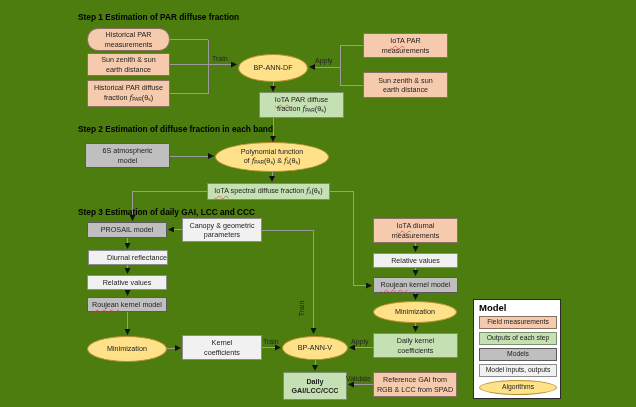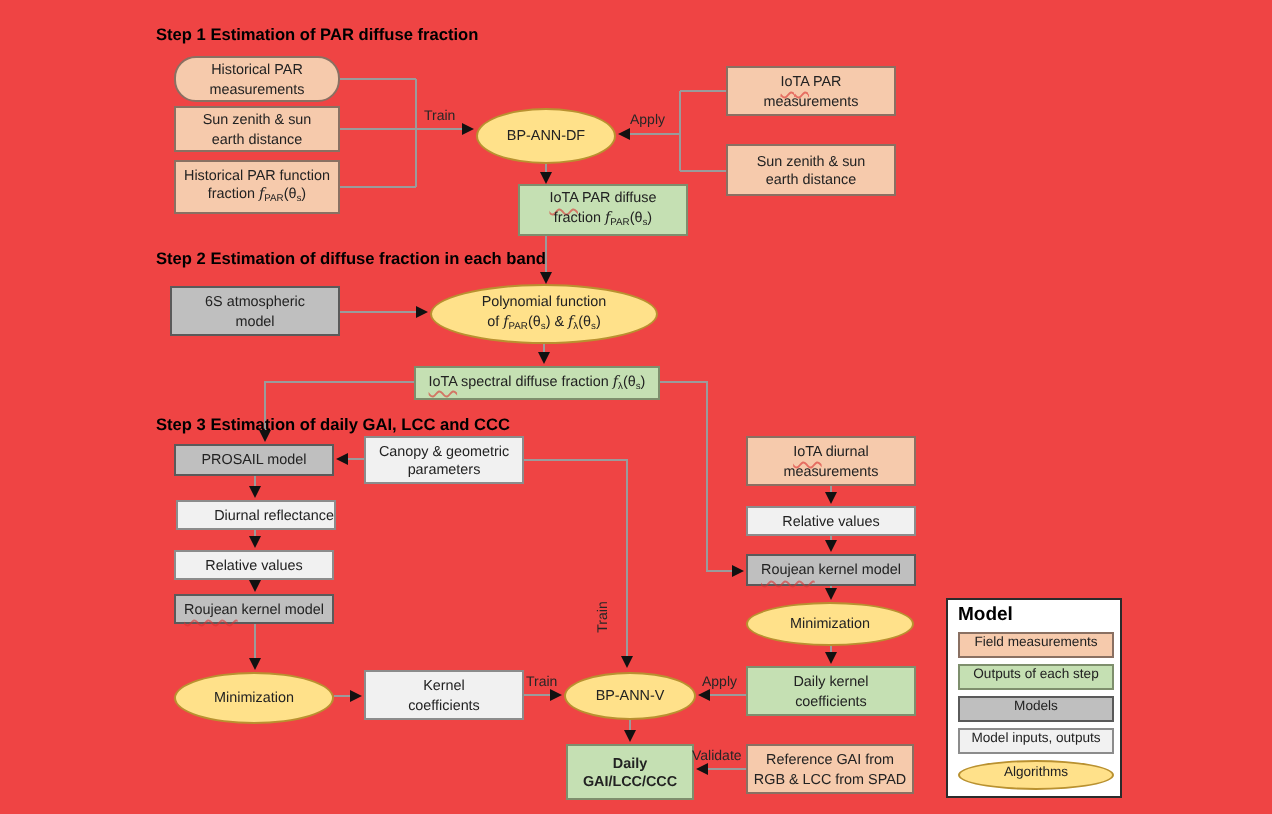--- a/index.html
+++ b/index.html
@@ -1,17 +1,17 @@
 <!DOCTYPE html>
 <html><head>
 <meta charset="utf-8">
 <style>
   html,body{margin:0;padding:0;background:#ffffff;}
   #canvas{
-    position:relative;width:636px;height:407px;background:#ef4444;
+    position:relative;width:636px;height:407px;background:#4d7c0f;
     font-family:"Liberation Sans",sans-serif;overflow:hidden;
   }
   #wires{position:absolute;left:0;top:0;width:636px;height:407px;}
   .title{position:absolute;font-weight:bold;font-size:8.3px;color:#000;white-space:nowrap;}
   .node{
     position:absolute;display:flex;flex-direction:column;justify-content:center;align-items:center;
     text-align:center;font-size:7.2px;line-height:1.3;color:#222;box-sizing:border-box;
   }
   .ln{white-space:nowrap;}
   .rect{border:1px solid #7f7f7f;}
@@ -77,21 +77,21 @@
 
   <div class="node rect field" style="left:87px;top:28px;width:83px;height:23px;border-radius:11px;">
       <div class="ln"><span>Historical PAR</span></div>
       <div class="ln"><span>measurements</span></div>
     </div>
   <div class="node rect field" style="left:87px;top:53px;width:83px;height:23px;">
       <div class="ln"><span>Sun zenith &amp; sun</span></div>
       <div class="ln"><span>earth distance</span></div>
     </div>
   <div class="node rect field" style="left:87px;top:80px;width:83px;height:27px;">
-      <div class="ln"><span>Historical PAR function</span></div>
+      <div class="ln"><span>Historical PAR diffuse</span></div>
       <div class="ln"><span>fraction </span><span class="sg-i">f</span><span class="sg-sub">PAR</span><span>(θ</span><span class="sg-sub">s</span><span>)</span></div>
     </div>
   <div class="node ellipse algo" style="left:238px;top:54px;width:70px;height:28px;">
       <div class="ln"><span>BP-ANN-DF</span></div>
     </div>
   <div class="node rect field" style="left:363px;top:33px;width:85px;height:25px;">
       <div class="ln"><span class="sg-sp">IoTA</span><span> PAR</span></div>
       <div class="ln"><span>measurements</span></div>
     </div>
   <div class="node rect field" style="left:363px;top:72px;width:85px;height:26px;">

